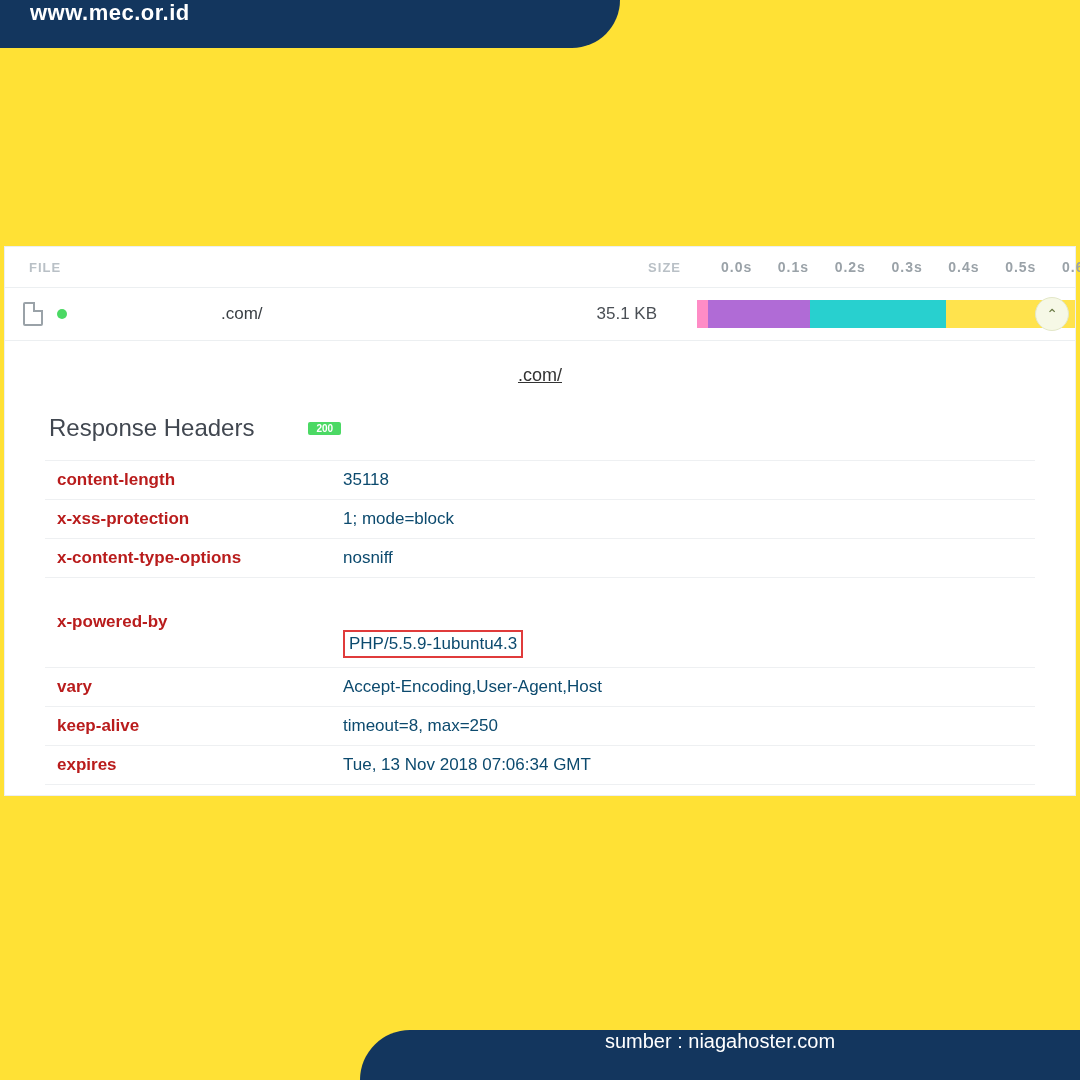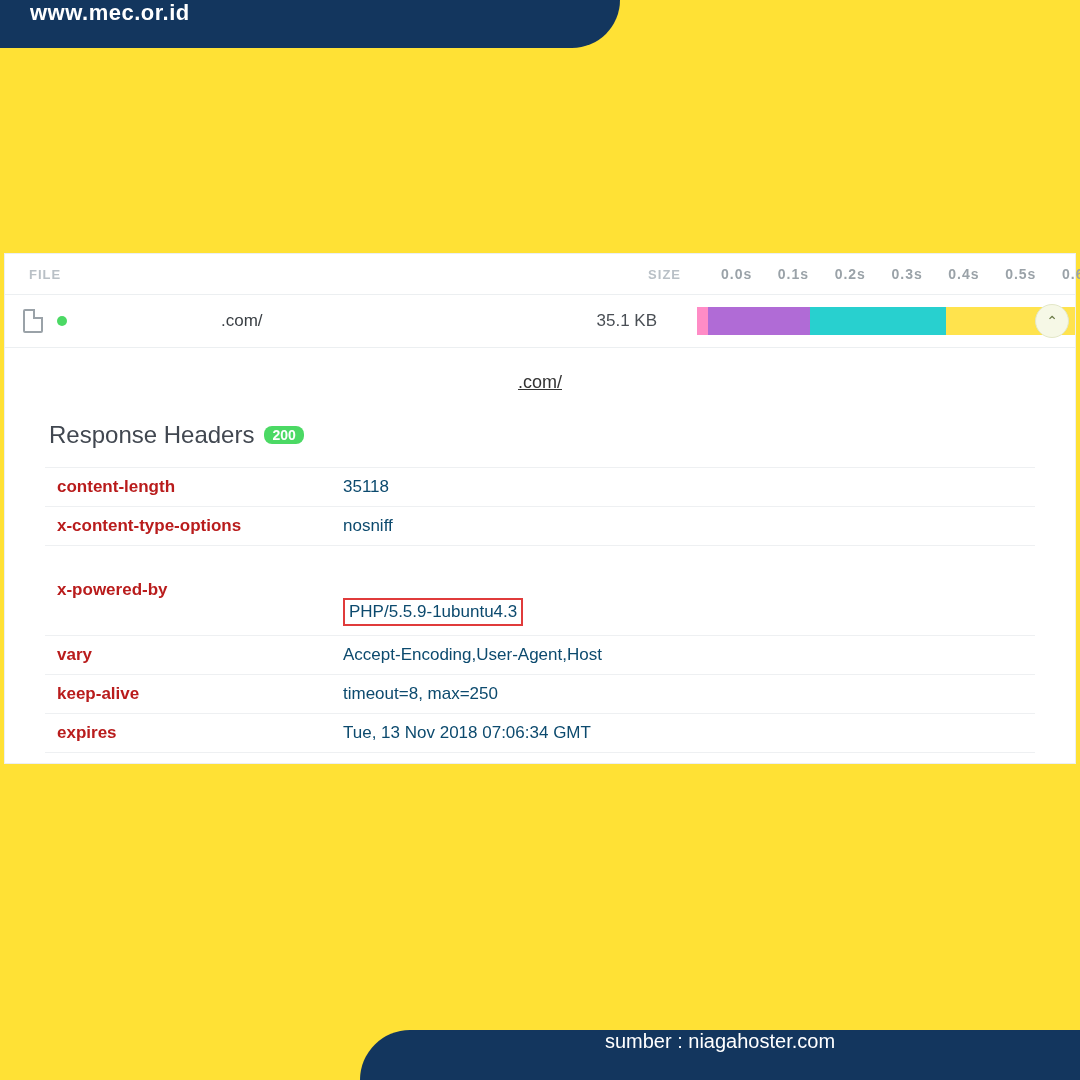--- a/index.html
+++ b/index.html
@@ -35,21 +35,21 @@
     border-top-left-radius: 50px;
     display: flex;
     align-items: flex-start;
     justify-content: center;
     color: #fff;
     font-size: 20px;
   }
   .panel {
     position: absolute;
     left: 4px;
-    top: 253px;
+    top: 246px;
     width: 1072px;
     background: #fff;
     border: 1px solid #eceff1;
     font-size: 17px;
     color: #3a3f44;
   }
   .panel-head {
     display: flex;
     align-items: center;
     height: 40px;
@@ -102,22 +102,22 @@
     background:#f6f8e6;border:1px solid #e3e7c8;
     display:flex;align-items:center;justify-content:center;
     color:#6a7a45;font-size:14px;
   }
   .detail {
     padding: 24px 40px 10px 40px;
   }
   .url-line { text-align:center; text-decoration:underline; color:#333; font-size:18px; margin-bottom:28px;}
   .section-title { display:flex; align-items:center; gap:10px; font-size:24px; color:#414750; margin-bottom:18px; margin-left:4px;}
   .badge {
-    background:#4bd964;color:#fff;font-size:14px;font-weight:700;
-    padding:1px 8px;border-radius:8px;
+    background:#4bd964;color:#fff;font-size:10px;font-weight:700;
+    padding:1px 8px;border-radius:2px;margin-left:44px;
   }
   table.headers { width:100%; border-collapse:collapse; font-size:17px; }
   table.headers td { padding:9px 8px; border-bottom:1px solid #eef0f2; }
   table.headers tr:first-child td { border-top:1px solid #eef0f2; }
   table.headers td.key { width:290px; font-weight:700; color:#b91c1c; padding-left:12px;}
   table.headers td.val { color:#0c4a6e; }
   .hl { border:2px solid #e03b3b; padding:0 4px; display:inline-block; line-height:1.4;margin-top:43px;}
 </style>
 </head>
 <body>
@@ -167,20 +167,24 @@
       <span>Response Headers</span>
       <span class="badge">200</span>
     </div>
     <table class="headers">
       <tbody id="hdrs">
           <tr>
             <td class="key">content-length</td>
             <td class="val">35118</td>
           </tr>
           <tr>
+            <td class="key">x-xss-protection</td>
+            <td class="val">1; mode=block</td>
+          </tr>
+          <tr>
             <td class="key">x-content-type-options</td>
             <td class="val">nosniff</td>
           </tr>
           <tr>
             <td class="key">x-powered-by</td>
             <td class="val"><span class="hl">PHP/5.5.9-1ubuntu4.3</span></td>
           </tr>
           <tr>
             <td class="key">vary</td>
             <td class="val">Accept-Encoding,User-Agent,Host</td>

